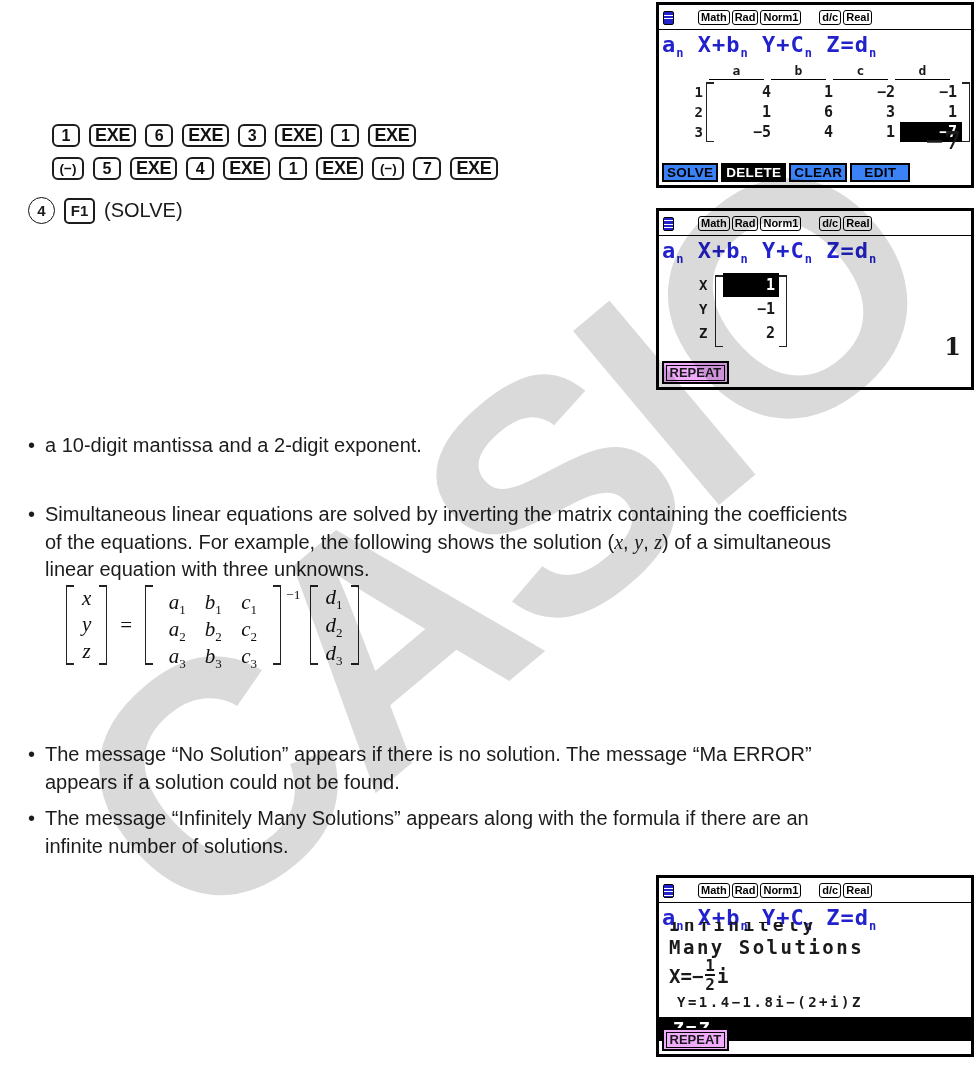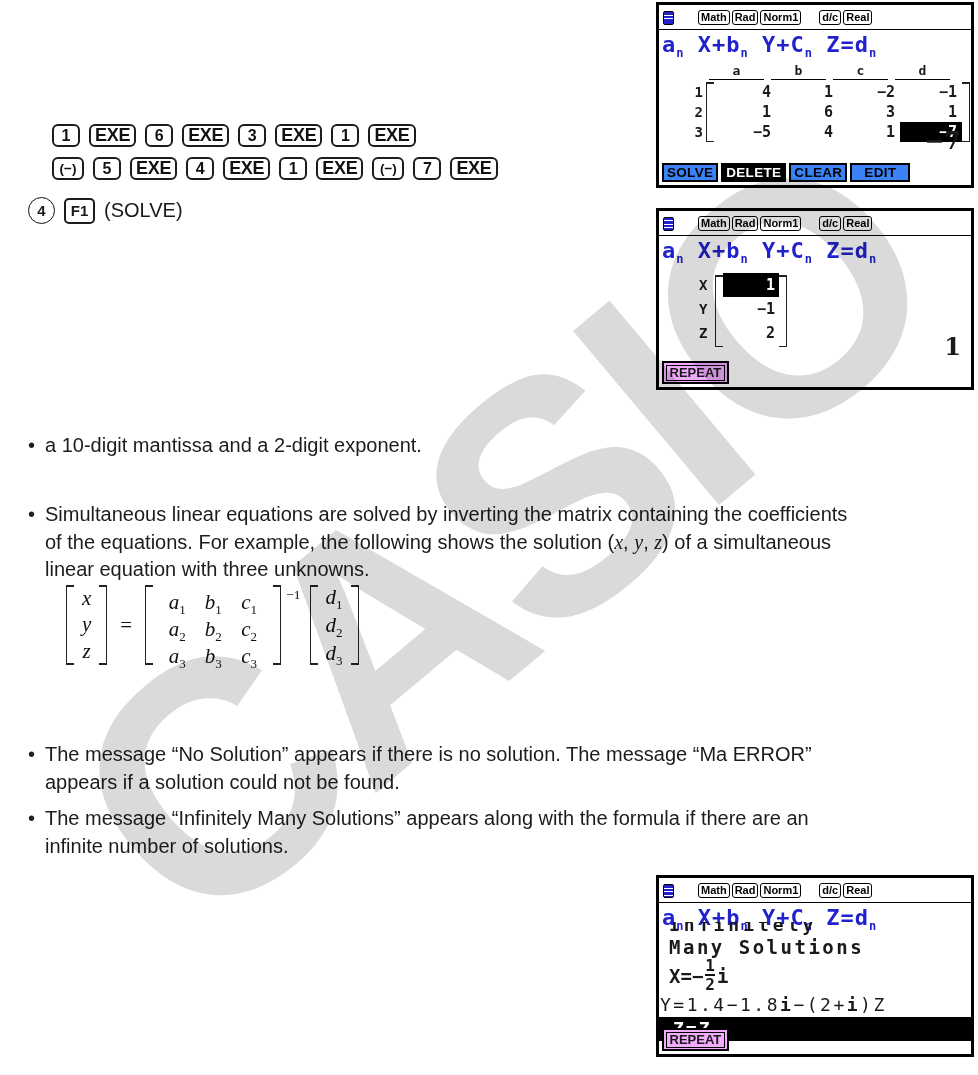--- a/index.html
+++ b/index.html
@@ -100,21 +100,21 @@
 
   
   .clipline{position:absolute;left:10px;top:44px;height:13px;overflow:hidden;width:220px;}
   .clipline span{display:block;margin-top:-8px;font-weight:bold;font-size:18px;letter-spacing:4px;}
   .manyline{position:absolute;left:10px;top:58px;font-weight:bold;font-size:19px;letter-spacing:2.5px;}
   .xline{position:absolute;left:10px;top:80px;display:flex;align-items:center;
     font-weight:bold;font-size:19px;}
   .frac{display:inline-flex;flex-direction:column;align-items:center;font-size:16px;
     line-height:16px;margin:0 2px;}
   .frac .den{border-top:2px solid #111;padding-top:1px;}
-  .yline{position:absolute;left:1px;top:116px;font-weight:normal;font-size:18px;
+  .yline{position:absolute;left:18px;top:116px;font-weight:bold;font-size:14px;
     letter-spacing:2.5px;white-space:nowrap;}
   .zline{position:absolute;left:0;top:139px;width:100%;background:#000;color:#fff;
     font-weight:bold;font-size:18px;letter-spacing:2px;padding:1px 0 2px 14px;box-sizing:border-box;}
 </style>
 </head>
 <body>
 
 <div class="page">
 
   <div class="keyrow" style="left:52px;top:124px;">

